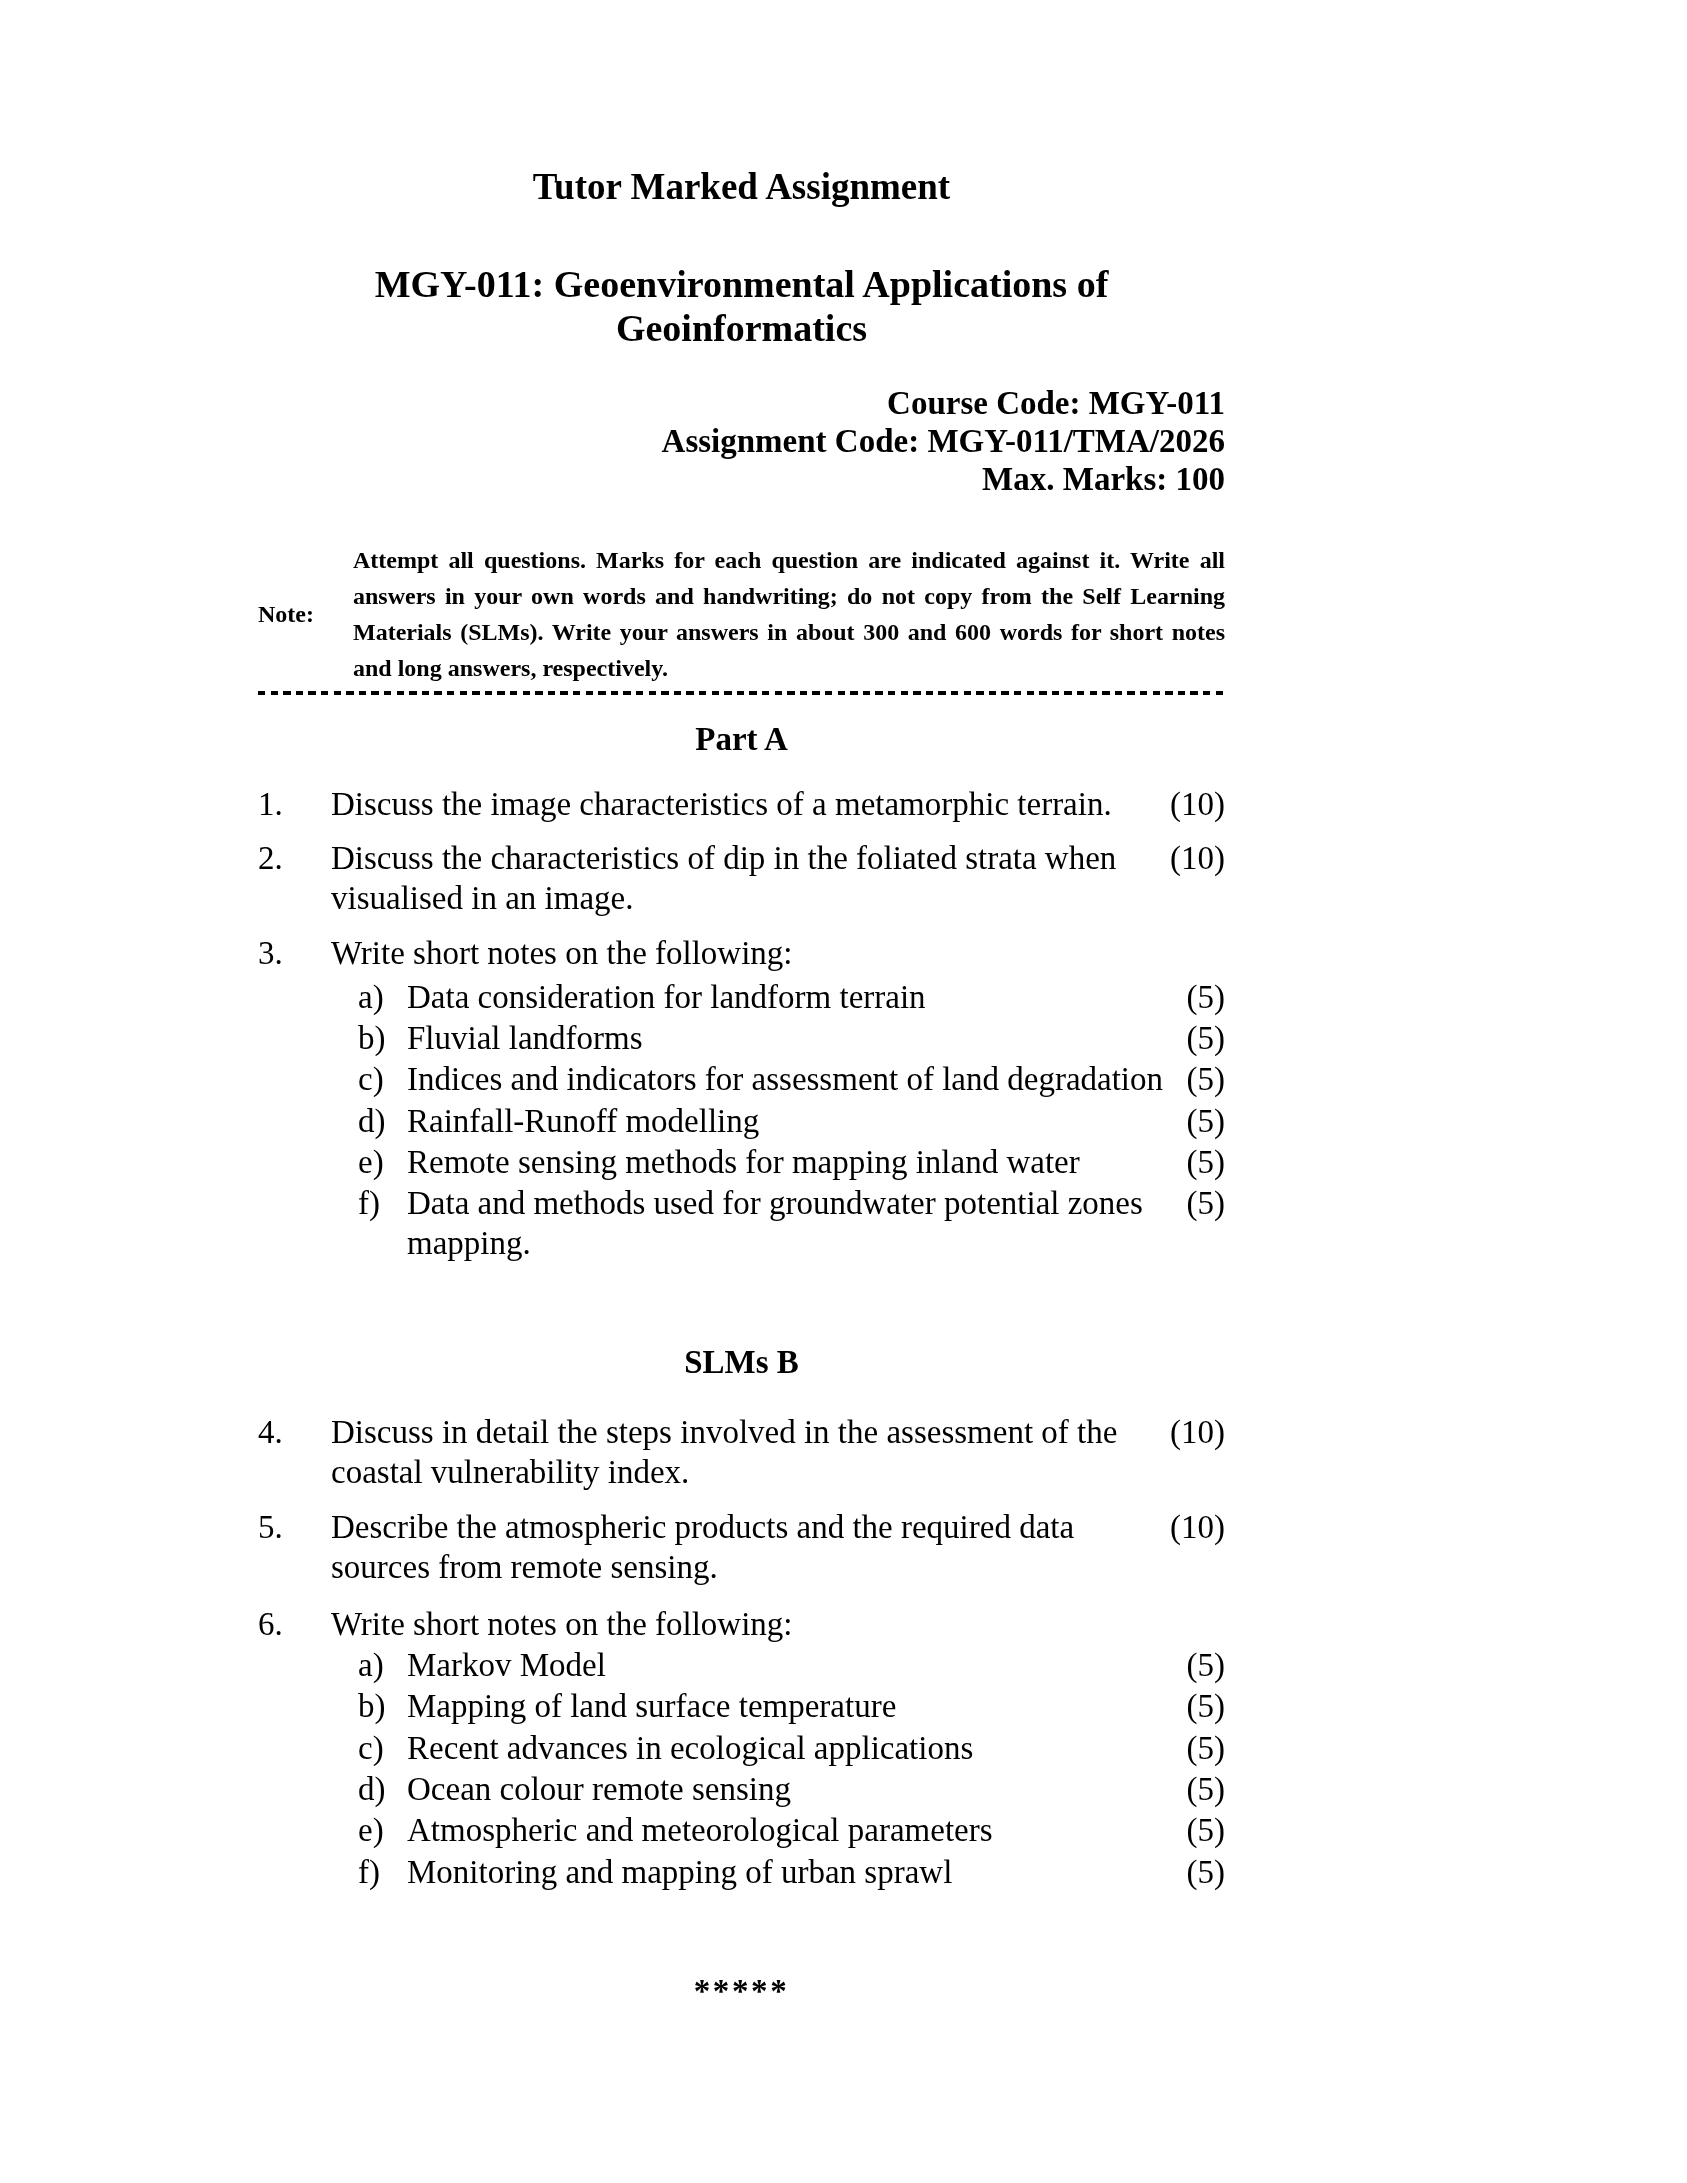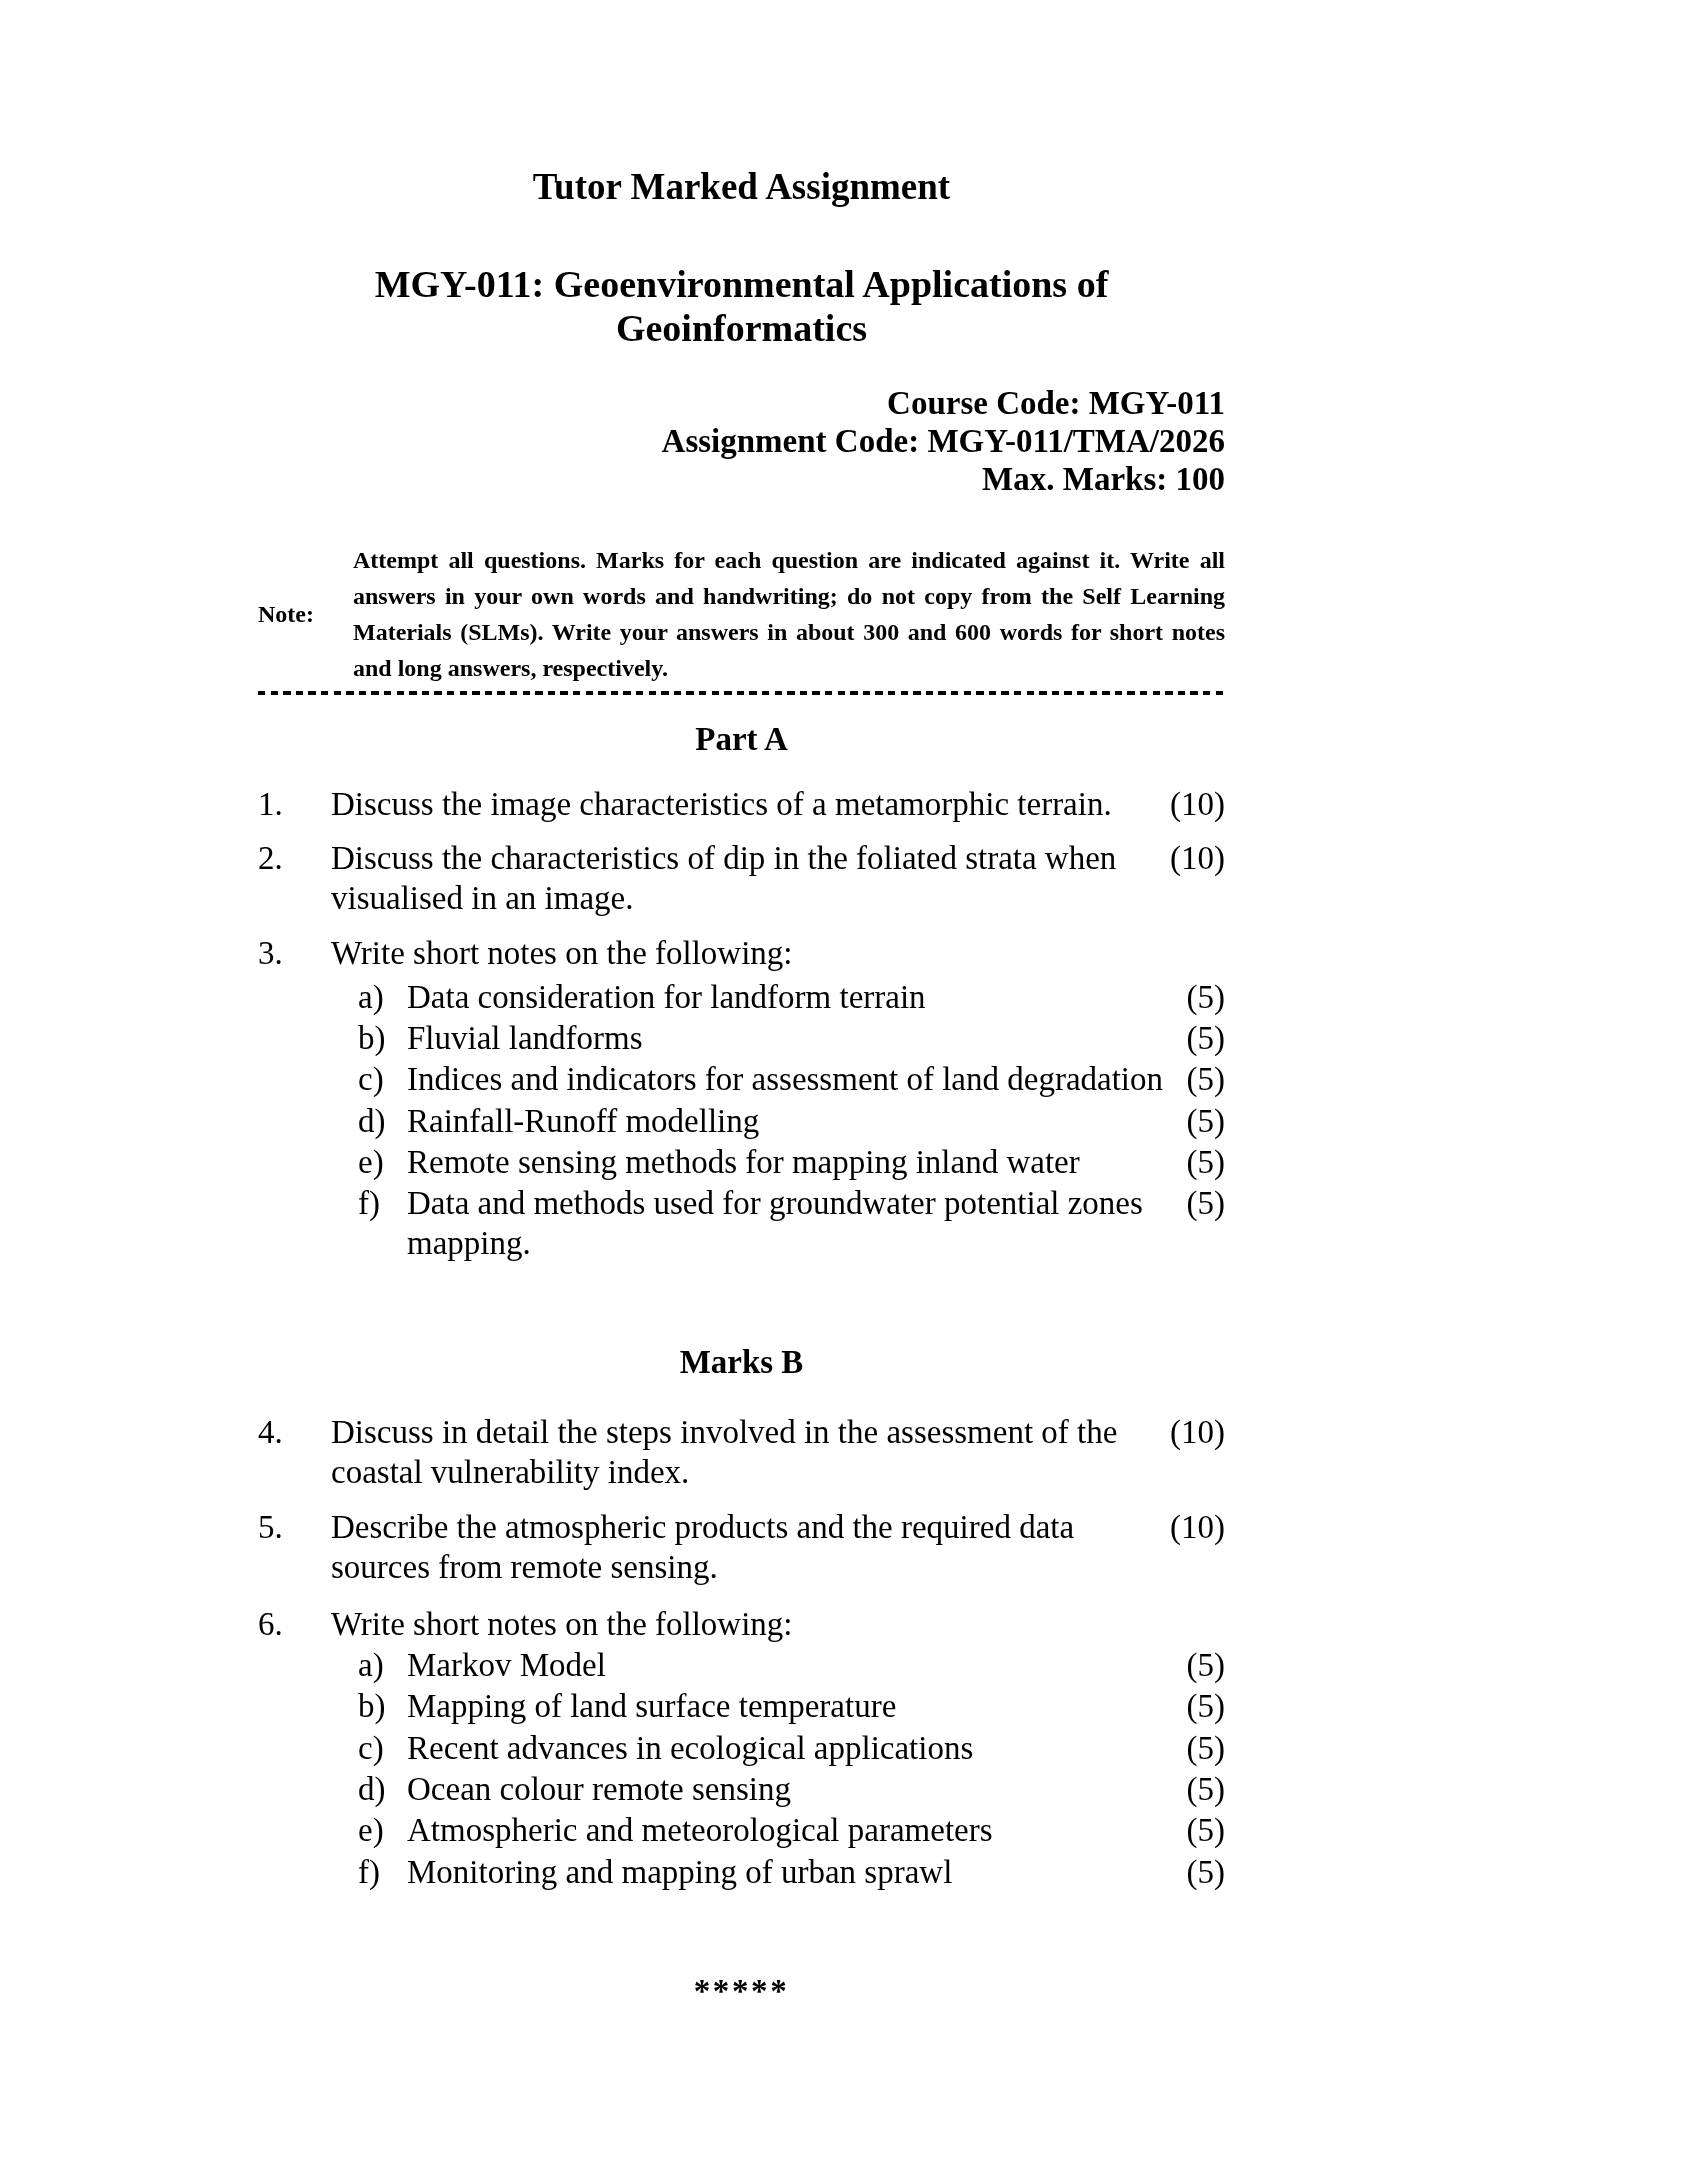--- a/index.html
+++ b/index.html
@@ -168,21 +168,21 @@
       <span class="q-text">Remote sensing methods for mapping inland water</span>
       <span class="q-marks">(5)</span>
     </div>
     <div class="sub-row">
       <span class="sub-letter">f)</span>
       <span class="q-text">Data and methods used for groundwater potential zones mapping.</span>
       <span class="q-marks">(5)</span>
     </div>
   </div>
 
-  <div class="part-heading part-b">Marks B</div>
+  <div class="part-heading part-b">SLMs B</div>
 
   <div class="q-row after-heading">
     <span class="q-num">4.</span>
     <span class="q-text">Discuss in detail the steps involved in the assessment of the coastal vulnerability index.</span>
     <span class="q-marks">(10)</span>
   </div>
   <div class="q-row">
     <span class="q-num">5.</span>
     <span class="q-text">Describe the atmospheric products and the required data sources from remote sensing.</span>
     <span class="q-marks">(10)</span>

